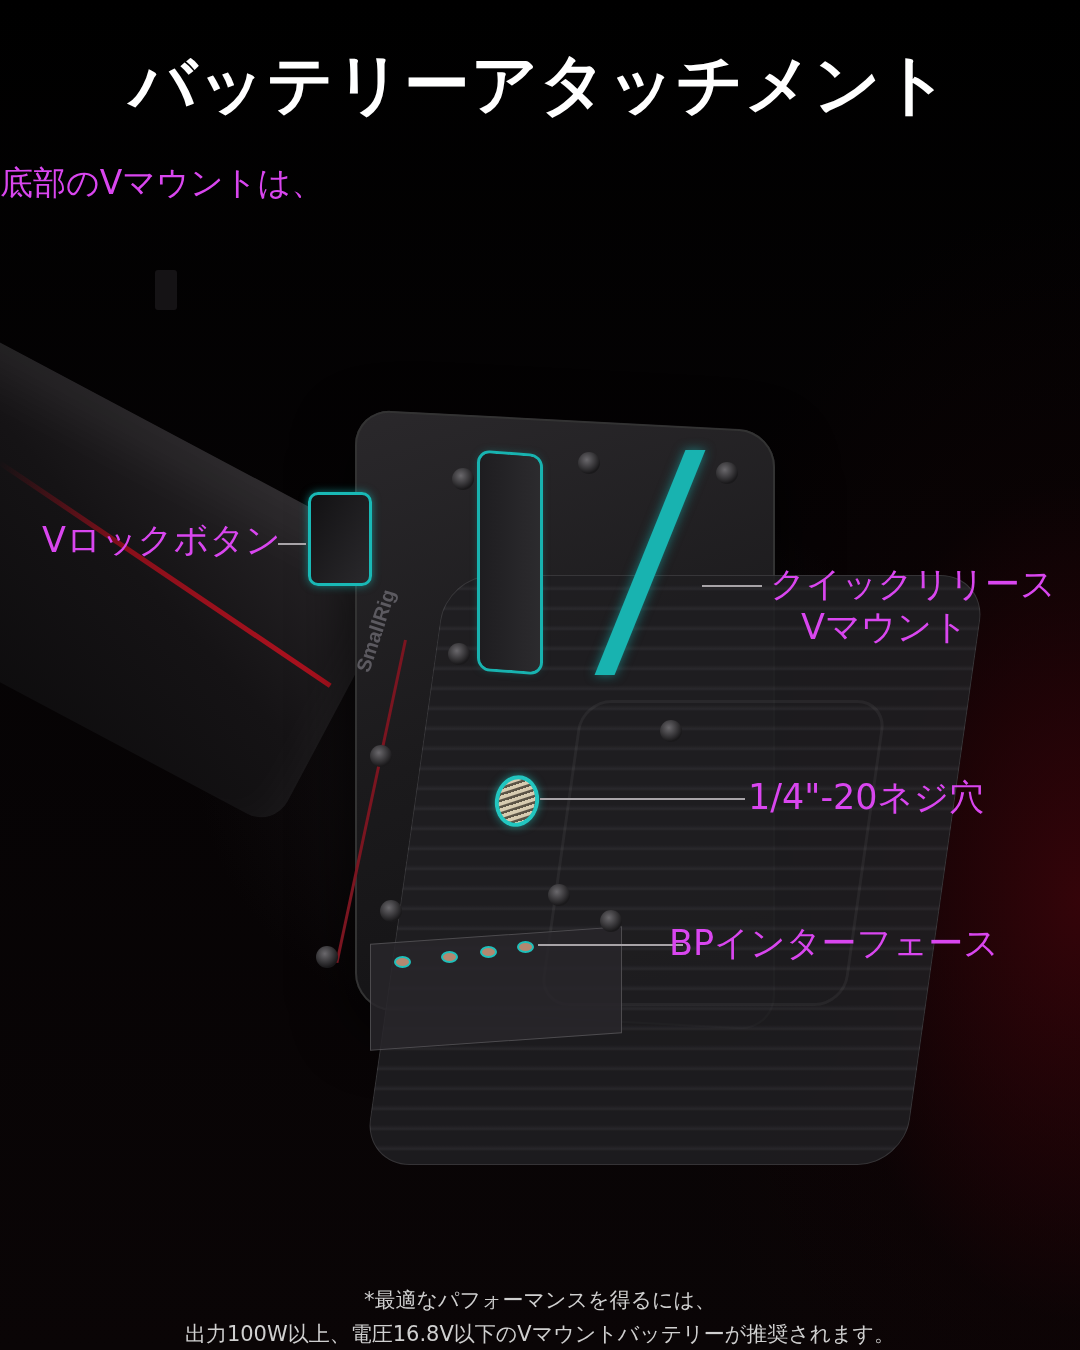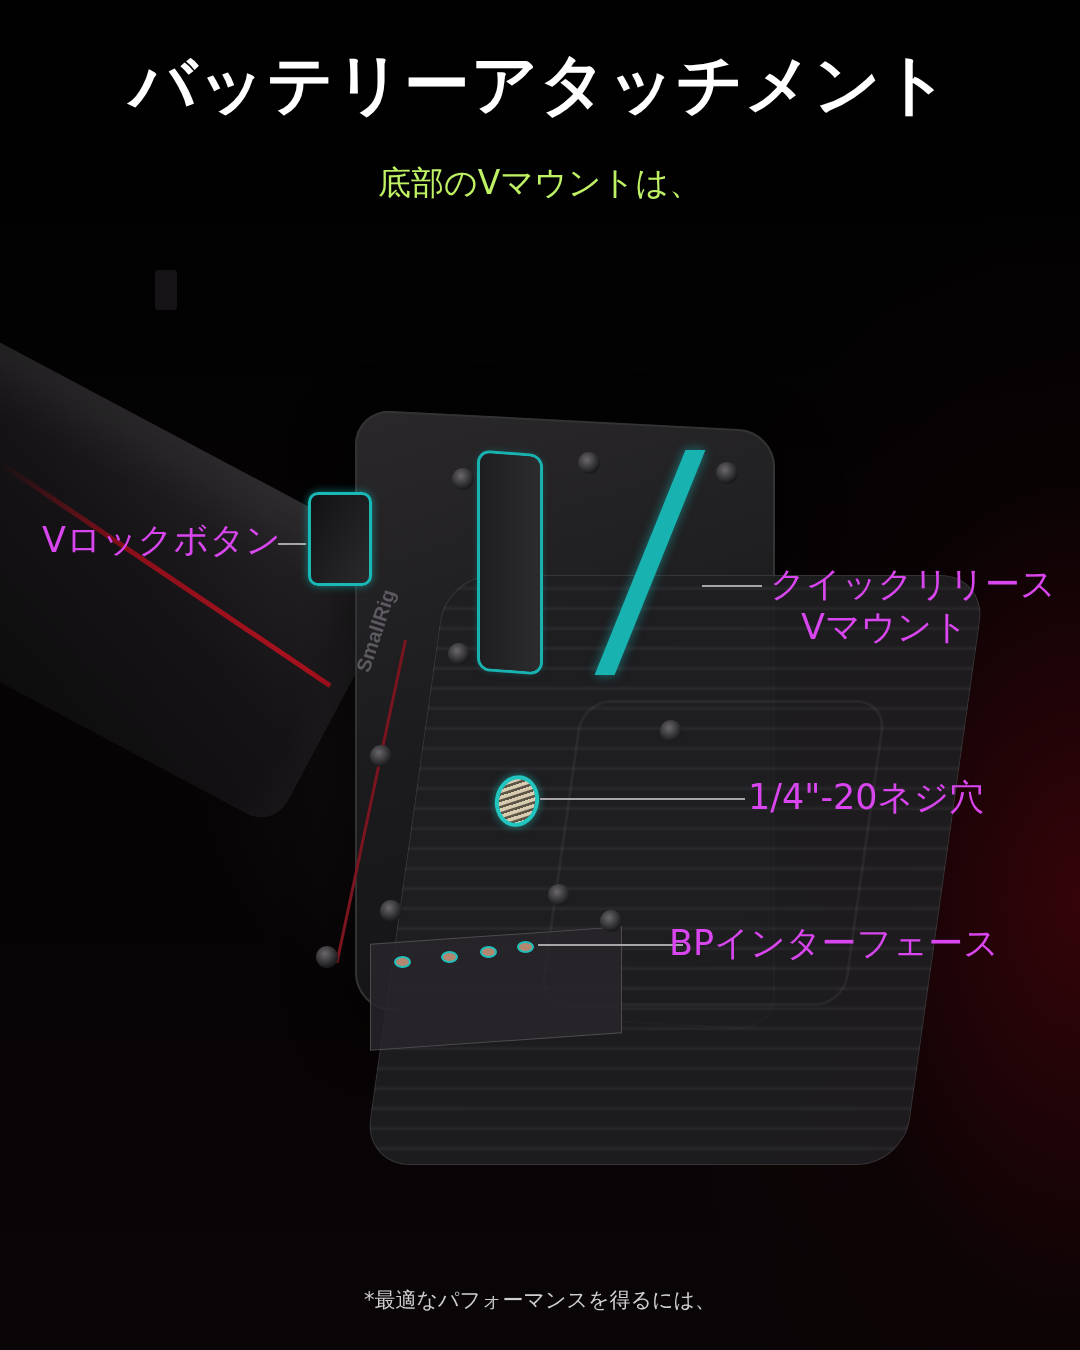--- a/index.html
+++ b/index.html
@@ -15,21 +15,21 @@
         radial-gradient(ellipse 520px 420px at 560px 760px, rgba(40,36,40,0.55), rgba(0,0,0,0) 70%),
         linear-gradient(180deg, #000 0%, #050304 40%, #0a0506 100%);
     }
     .title {
       position: absolute; left: 0; right: 0; top: 52px;
       text-align: center; color: #fff; font-weight: bold;
       font-size: 66px; letter-spacing: 1px; line-height: 1;
     }
     .subtitle {
       position: absolute; left: 0; right: 0; top: 160px;
-      text-align: center; color: #bef264; font-size: 33px; line-height: 46px;
+      text-align: left; color: #d946ef; font-size: 33px; line-height: 46px;
     }
     .subtitle div { white-space: nowrap; }
 
     
     .product { position: absolute; inset: 0; pointer-events: none; }
     .arm {
       position: absolute; left: -80px; top: 300px; width: 560px; height: 300px;
       background: linear-gradient(200deg, #2b282b 0%, #151315 45%, #0b0a0b 100%);
       transform: rotate(28deg); transform-origin: left top;
       border-radius: 30px;
@@ -175,13 +175,14 @@
 <div class="callout" style="left:768px;top:605px;margin-left:33px;">Vマウント</div>
 
 <div class="leader" style="left:540px;top:798px;width:205px;"></div>
 <div class="callout" style="left:748px;top:775px;">1/4"-20ネジ穴</div>
 
 <div class="leader" style="left:538px;top:944px;width:145px;"></div>
 <div class="callout" style="left:669px;top:921px;">BPインターフェース</div>
 
 <div class="footnote">
   <div>*最適なパフォーマンスを得るには、</div>
+  <div>出力100W以上、電圧16.8V以下のVマウントバッテリーが推奨されます。</div>
 </div>
 
 </body></html>

